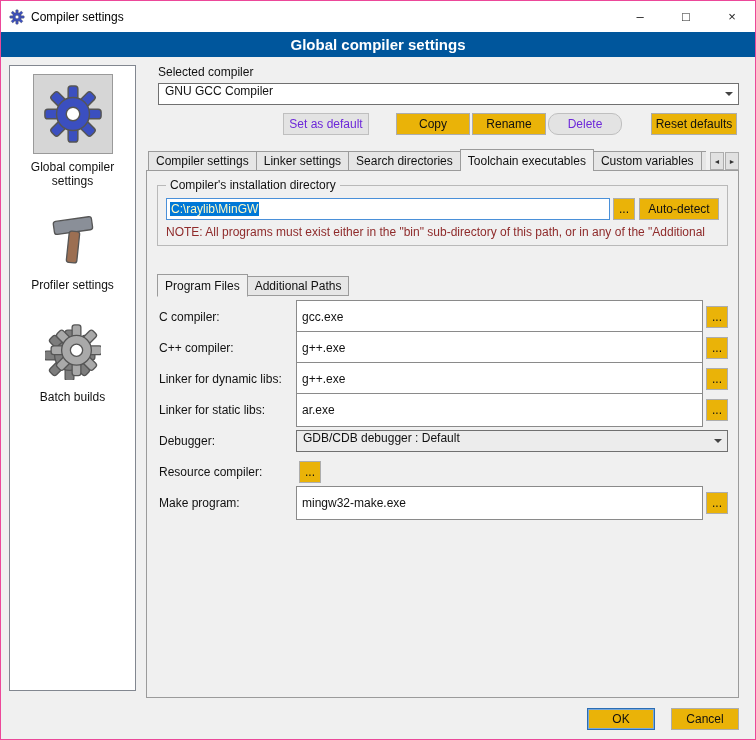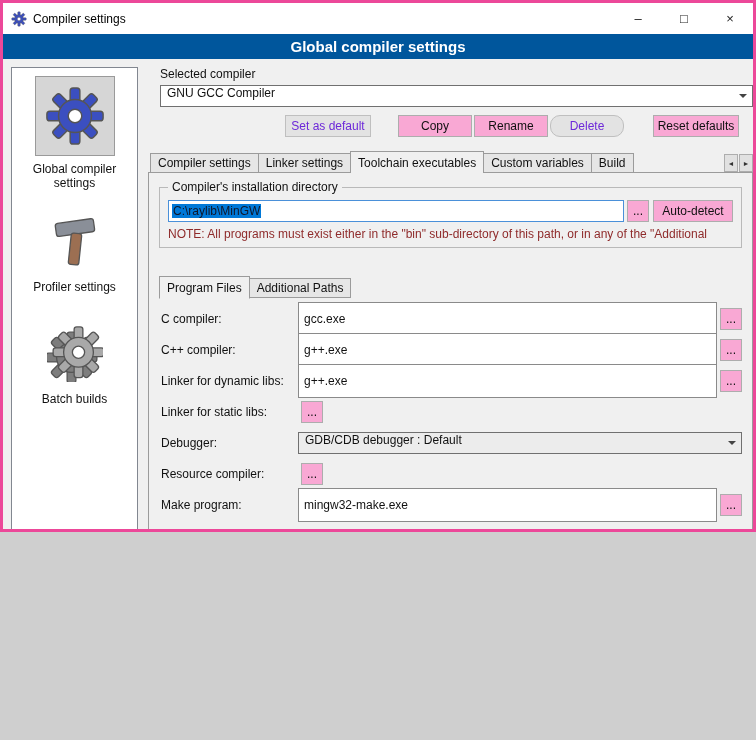--- a/index.html
+++ b/index.html
@@ -1,20 +1,20 @@
 <!DOCTYPE html>
 <html><head>
 <meta charset="utf-8">
 <style>
   * { margin:0; padding:0; box-sizing:border-box; }
   html,body { background:#cfcfcf; }
   body { font-family:"Liberation Sans", sans-serif; font-size:12px; color:#111; }
 
-  .window { position:relative; width:756px; height:532px; background:#f0f0f0;
-            border:3px solid #ec4899; overflow:hidden; }
+  .window { position:relative; width:756px; height:740px; background:#f0f0f0;
+            border:1px solid #ec4899; overflow:hidden; }
 
   
   .titlebar { height:31px; background:#ffffff; display:flex; align-items:center; }
   .app-icon { width:16px; height:16px; margin-left:8px; }
   .win-title { margin-left:6px; font-size:12px; color:#000; }
   .win-btns { margin-left:auto; display:flex; height:31px; }
   .win-btn { width:46px; height:31px; display:flex; align-items:center; justify-content:center;
              font-size:13px; color:#222; cursor:default; }
 
   
@@ -27,32 +27,32 @@
   .sidebar { position:absolute; left:8px; top:8px; width:127px; height:626px;
              background:#ffffff; border:1px solid #828790; overflow:hidden; }
   .side-item { display:flex; flex-direction:column; align-items:center; margin-top:8px; }
   .icon-box { width:80px; height:80px; display:flex; align-items:center; justify-content:center; }
   .icon-box.sel { background:#d6d6d6; border:1px solid #9a9a9a; }
   .icon-box.small { height:64px; }
   .side-label { margin-top:6px; width:110px; text-align:center; line-height:14px; }
   .gear { display:block; }
 
   
-  .main { position:absolute; left:145px; right:0; top:6px; }
+  .main { position:absolute; left:145px; right:16px; top:6px; }
   .field-caption { margin-left:12px; margin-top:2px; }
   .combo { position:relative; height:22px; border:1px solid #707070; background:#ffffff;
            display:flex; align-items:flex-start; padding:0 22px 0 6px; }
   .combo.gray { background:#ececec; }
   .combo .chev { position:absolute; right:0; top:0; width:18px; height:100%;
                  display:flex; align-items:center; justify-content:center; }
   .chev-glyph { width:0; height:0; border:4px solid transparent; border-top-color:#444;
                 margin-top:4px; }
   .top-combo { margin:4px 0 0 12px; }
 
-  .btn { height:22px; background:#f9a8d4; border:1px solid #adadad; font-size:12px;
+  .btn { height:22px; background:#eab308; border:1px solid #adadad; font-size:12px;
          display:flex; align-items:center; justify-content:center; cursor:default;
          font-family:"Liberation Sans", sans-serif; }
   .btn.disabled { color:#6d28d9; background:#e3e3e3; border-color:#bfbfbf; }
   .btn.default { border:1px solid #2a6db5; box-shadow:inset 0 0 0 1px #7aa8d8; }
 
   .btn-row { display:flex; margin-top:8px; height:22px; }
   .b-setdef { width:86px; margin-left:137px; }
   .b-copy   { width:74px; margin-left:27px; }
   .b-rename { width:74px; margin-left:2px; }
   .b-delete { width:74px; margin-left:2px;border-radius:10px; }
@@ -73,21 +73,21 @@
   .tab-panel { border:1px solid #9b9b9b; background:#f0f0f0; margin-top:-1px;
                height:528px; position:relative; z-index:2; }
 
   
   .groupbox { position:relative; margin:14px 10px 0 10px; border:1px solid #b9b9b9;
               padding:12px 8px 6px 8px; }
   .groupbox-legend { position:absolute; top:-8px; left:8px; background:#f0f0f0; padding:0 4px; }
   .dir-row { display:flex; align-items:center; height:22px; }
   .dir-input { flex:1; height:22px; border:1px solid #4a90d9; background:#ffffff;
                display:flex; align-items:center; padding:0 3px; overflow:hidden; white-space:nowrap; }
-  .sel-text { background:#0078d7; color:#0f172a; padding:0 1px; }
+  .sel-text { background:#0078d7; color:#fef9c3; padding:0 1px; }
   .browse-btn { width:22px; margin-left:3px; }
   .autodetect-btn { width:80px; margin-left:4px; }
   .note { margin-top:5px; color:#8f2b2b; white-space:nowrap; overflow:hidden; }
 
   
   .inner-tabstrip { display:flex; align-items:flex-end; margin:28px 0 0 10px; position:relative; z-index:2; }
   .fields { margin:10px 10px 0 12px; }
   .frow { display:flex; align-items:center; height:22px; margin-bottom:9px; }
   .flabel { width:137px; flex:none; }
   .finput { flex:1; height:22px; border:1px solid #8a8a8a; background:#ffffff;
@@ -180,20 +180,21 @@
         <div class="btn b-copy">Copy</div>
         <div class="btn b-rename">Rename</div>
         <div class="btn disabled b-delete">Delete</div>
         <div class="btn b-reset">Reset defaults</div>
       </div>
 
       <div class="tabstrip">
         <div class="tabs-clip">
           <div class="tab">Compiler settings</div>
           <div class="tab">Linker settings</div>
+          <div class="tab">Search directories</div>
           <div class="tab active">Toolchain executables</div>
           <div class="tab">Custom variables</div>
           <div class="tab">Build</div>
         </div>
         <div class="tab-arrows">
           <div class="tab-arrow">◄</div>
           <div class="tab-arrow">►</div>
         </div>
       </div>
 
@@ -237,20 +238,23 @@
           <div class="frow">
             <div class="flabel">Linker for dynamic libs:</div>
             <div class="finput">
                 <span>g++.exe</span>
               </div>
             <div class="btn browse-btn">...</div>
           </div>
 
           <div class="frow">
             <div class="flabel">Linker for static libs:</div>
+            <div class="finput">
+                <span>ar.exe</span>
+              </div>
             <div class="btn browse-btn">...</div>
           </div>
 
           <div class="frow">
             <div class="flabel">Debugger:</div>
             <div class="combo gray">
               <span>GDB/CDB debugger : Default</span>
               <span class="chev">
                   <span class="chev-glyph"></span>
                 </span>

